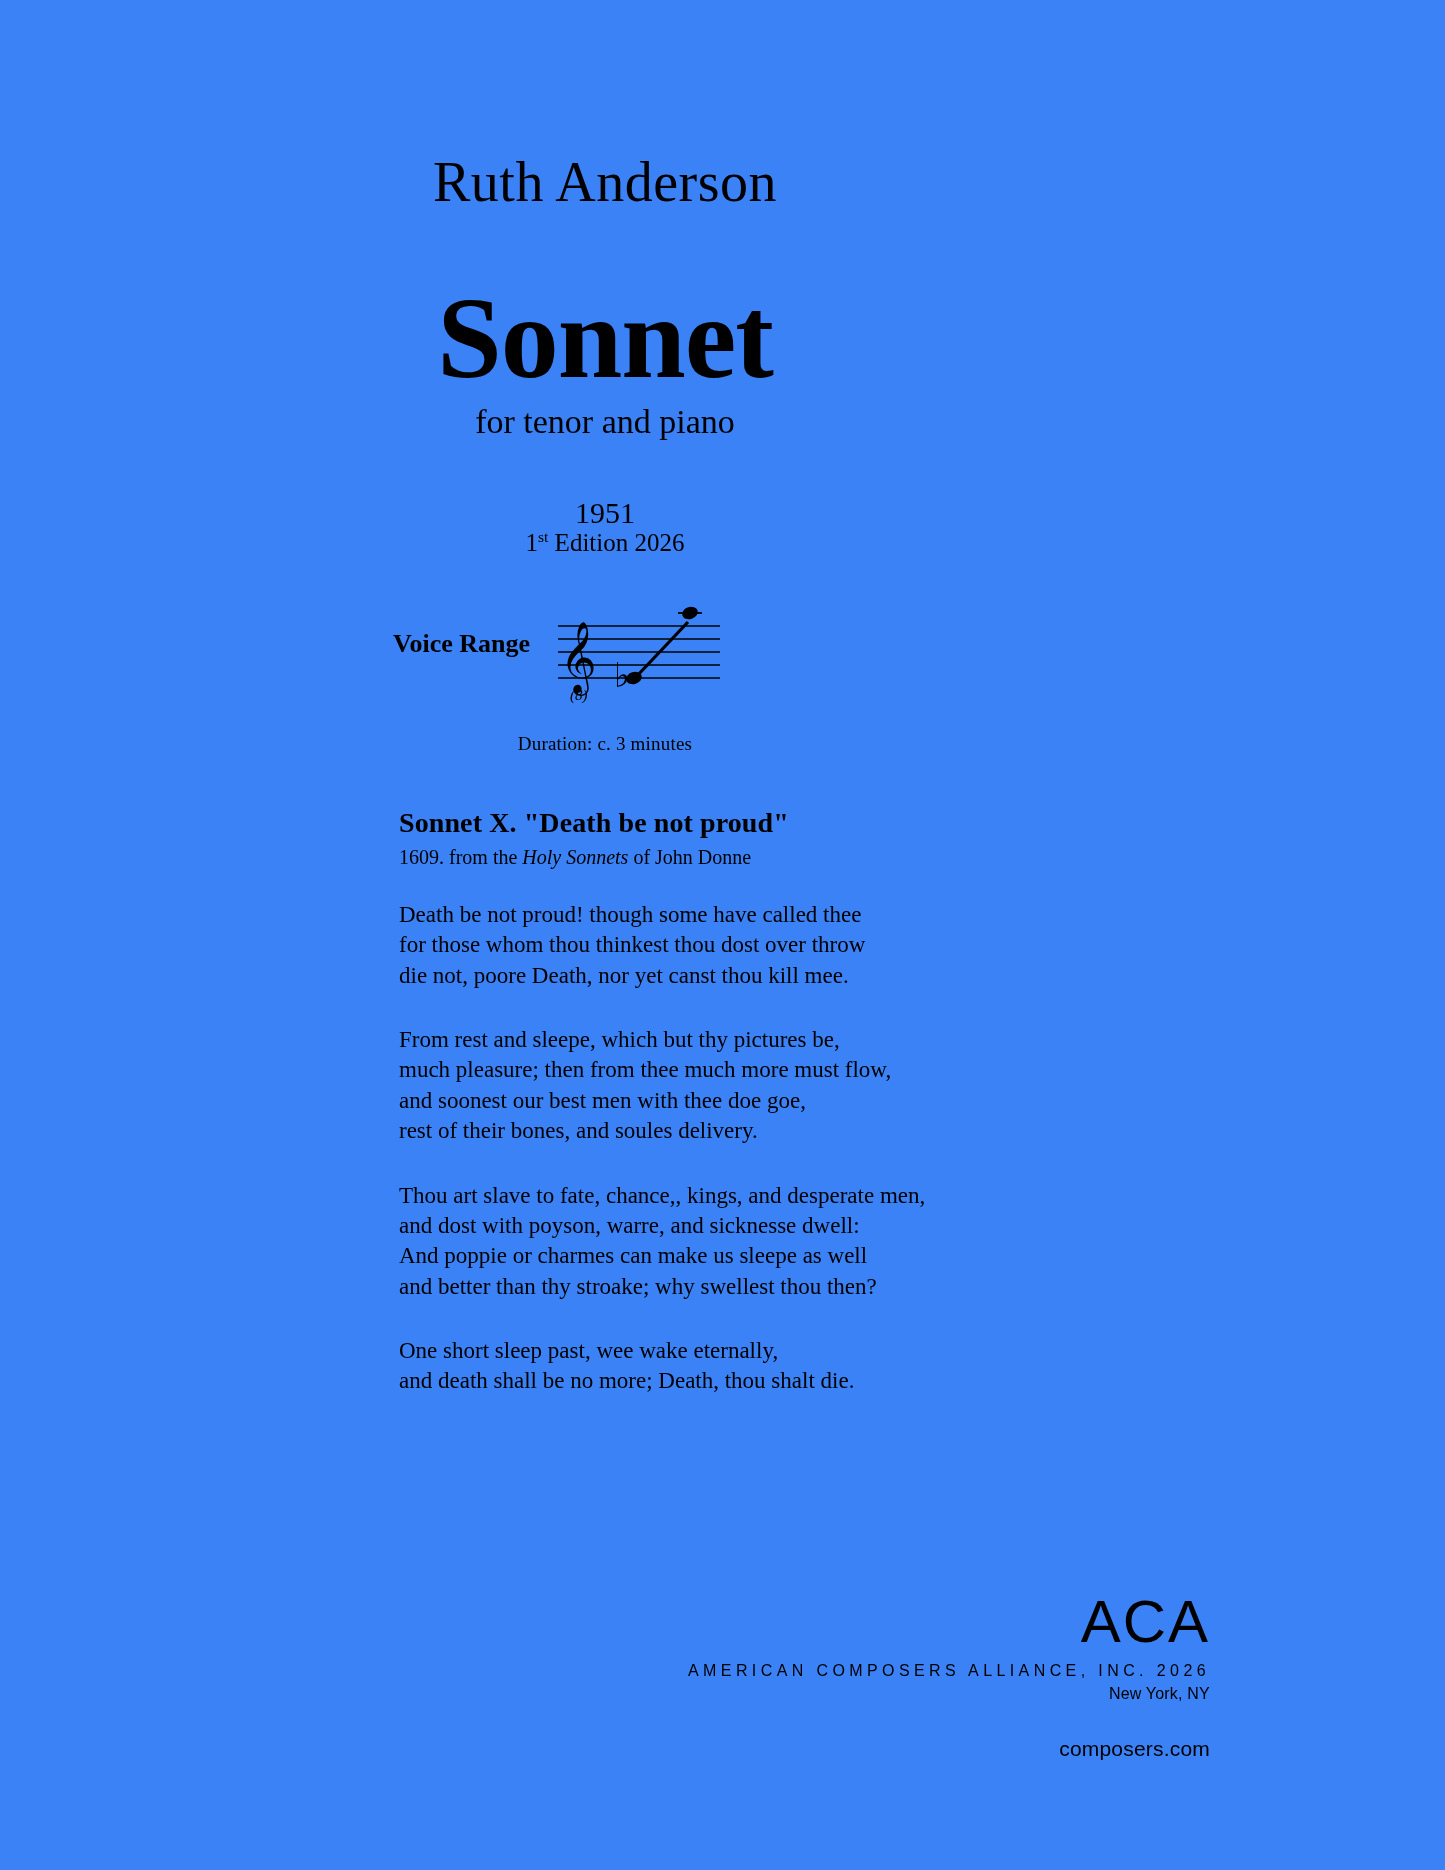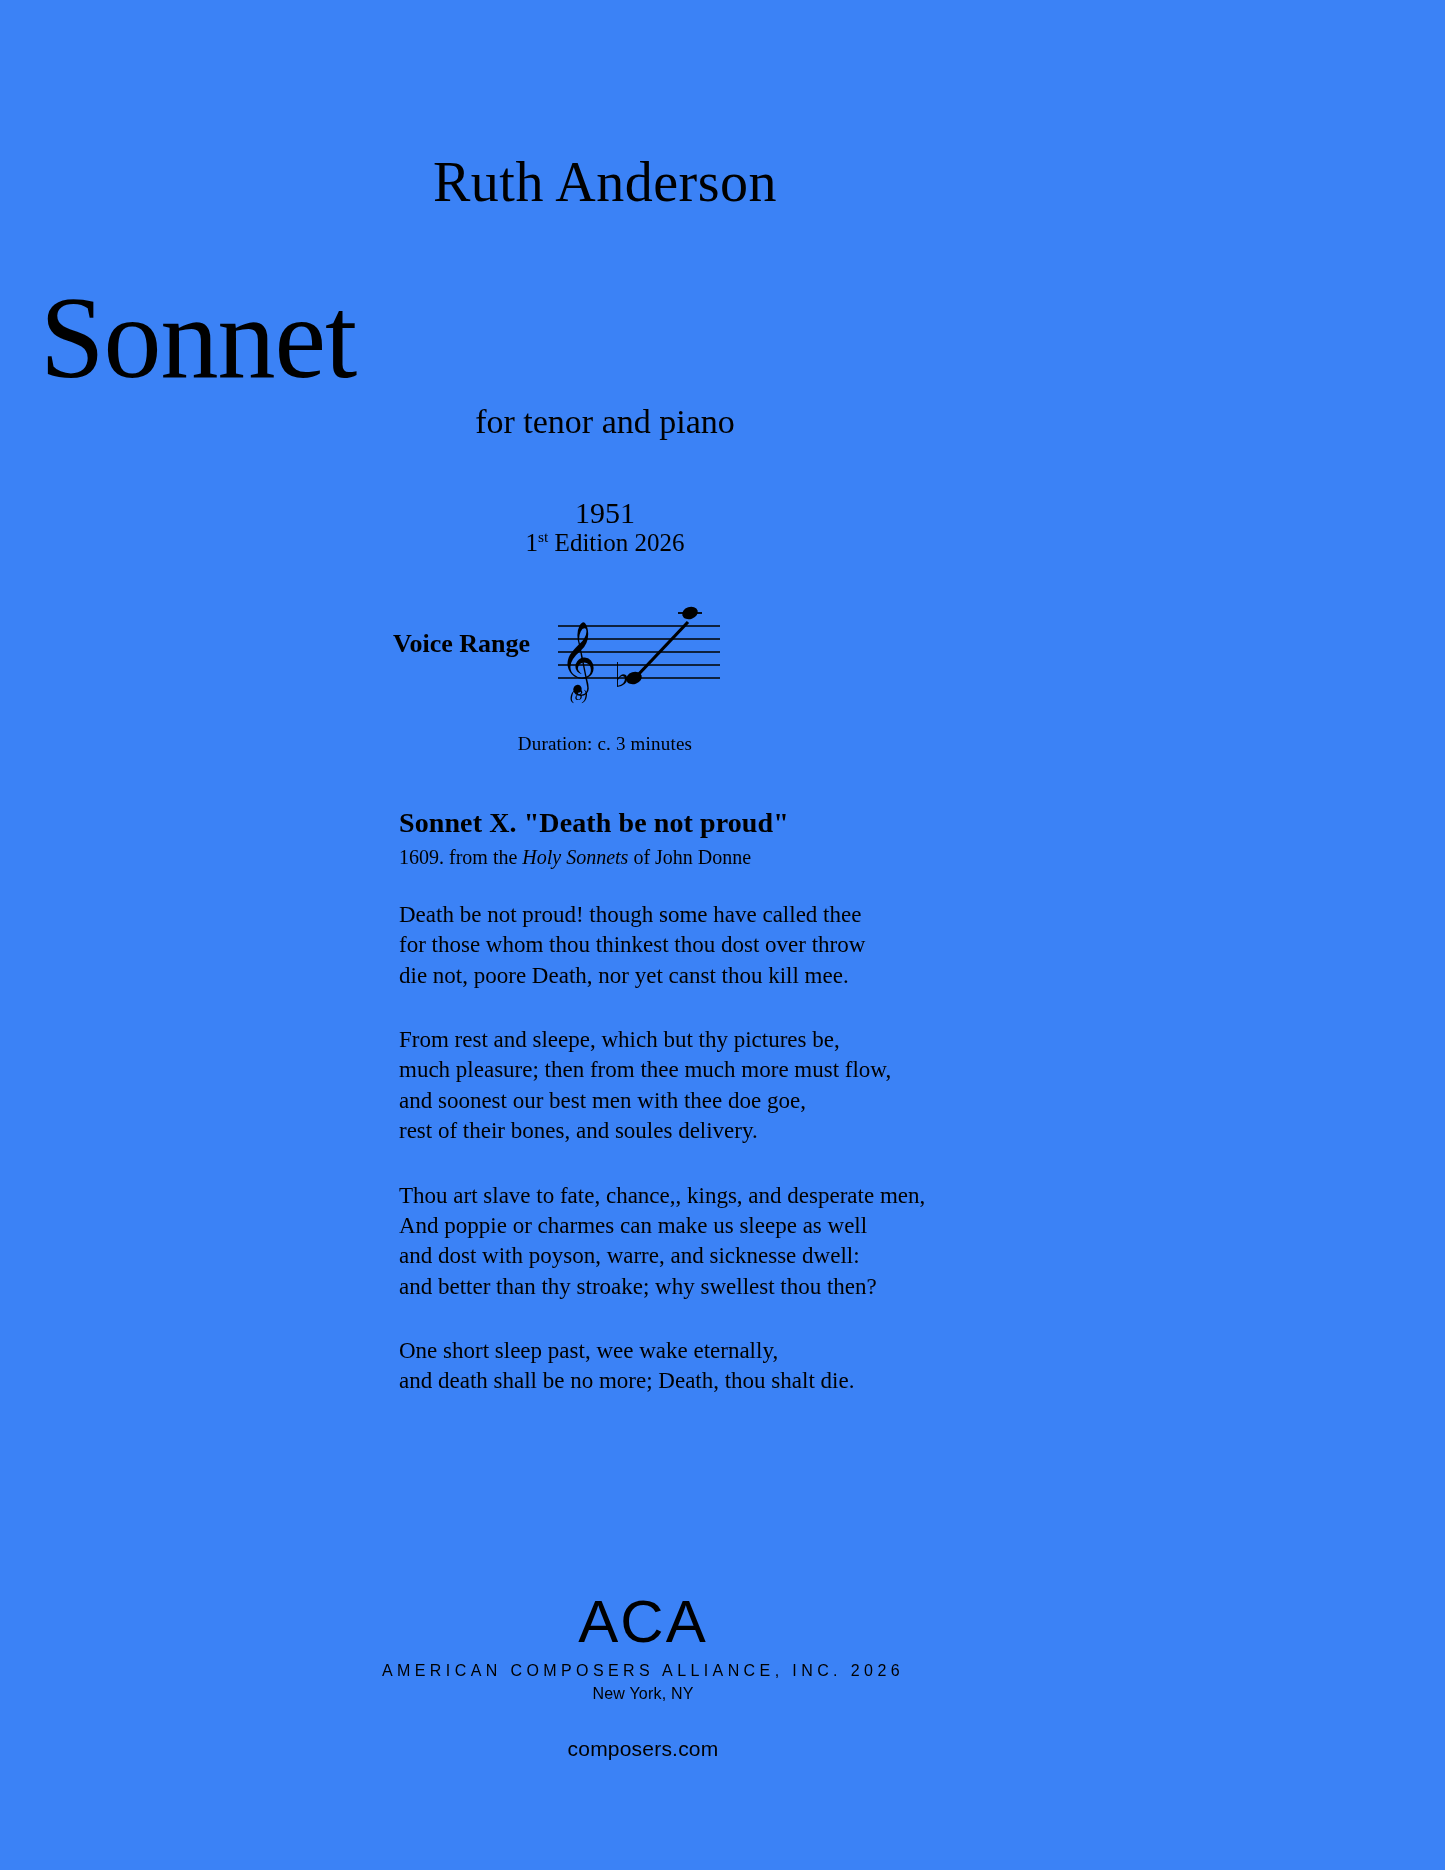--- a/index.html
+++ b/index.html
@@ -34,26 +34,25 @@
     font-weight: 400;
     letter-spacing: 0.5px;
     line-height: 1.1;
   }
 
   .work-title {
     position: absolute;
     top: 280px;
     left: 0;
     width: 1210px;
-    text-align: left;
+    text-align: center;
     font-size: 116px;
-    font-weight: 400;
+    font-weight: 700;
     line-height: 1.0;
     letter-spacing: -1px;
-    padding-left: 40px;
   }
 
   .work-subtitle {
     position: absolute;
     top: 402px;
     left: 0;
     width: 1210px;
     text-align: center;
     font-size: 34px;
     font-weight: 400;
@@ -157,23 +156,22 @@
   .stanza .line {
     white-space: pre-wrap;
   }
 
   
   .footer {
     position: absolute;
     top: 1590px;
     left: 0;
     width: 1210px;
-    text-align: center;
+    text-align: right;
     font-family: "Liberation Sans", "DejaVu Sans", sans-serif;
-    margin-left: 38px;
   }
   .aca-logo {
     font-size: 60px;
     font-weight: 300;
     letter-spacing: 2px;
     line-height: 1.05;
   }
   .aca-full {
     font-size: 16px;
     letter-spacing: 4.4px;
@@ -252,22 +250,22 @@
 
     <div class="stanza">
       <div class="line">From rest and sleepe, which but thy pictures be,</div>
       <div class="line">much pleasure; then from thee much more must flow,</div>
       <div class="line">and soonest our best men with thee doe goe,</div>
       <div class="line">rest of their bones, and soules delivery.</div>
     </div>
 
     <div class="stanza">
       <div class="line">Thou art slave to fate, chance,, kings, and desperate men,</div>
+      <div class="line">and dost with poyson, warre, and sicknesse dwell:</div>
       <div class="line">And poppie or charmes can make us sleepe as well</div>
-      <div class="line">and dost with poyson, warre, and sicknesse dwell:</div>
       <div class="line">and better than thy stroake; why swellest thou then?</div>
     </div>
 
     <div class="stanza">
       <div class="line">One short sleep past, wee wake eternally,</div>
       <div class="line">and death shall be no more; Death, thou shalt die.</div>
     </div>
 
   </div>
 

